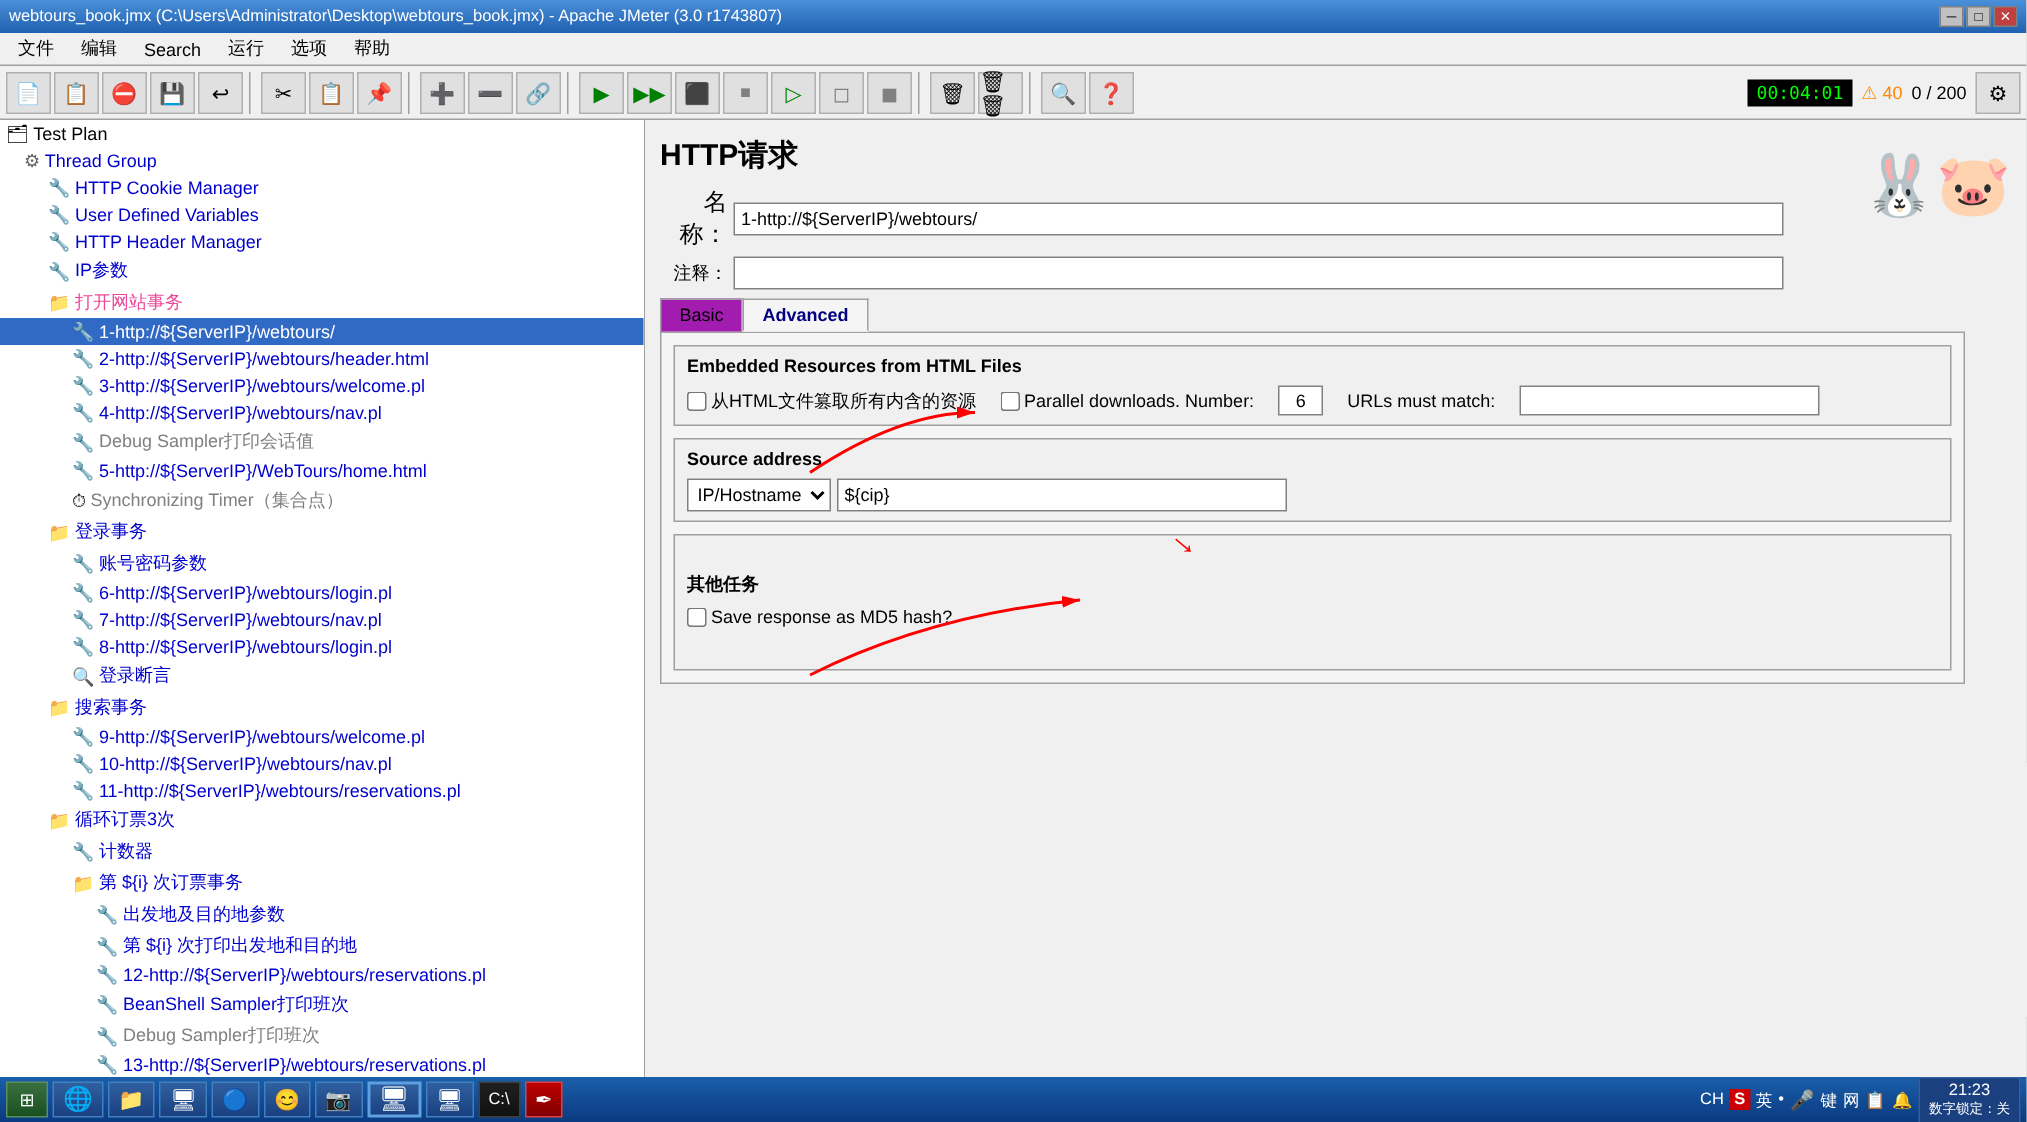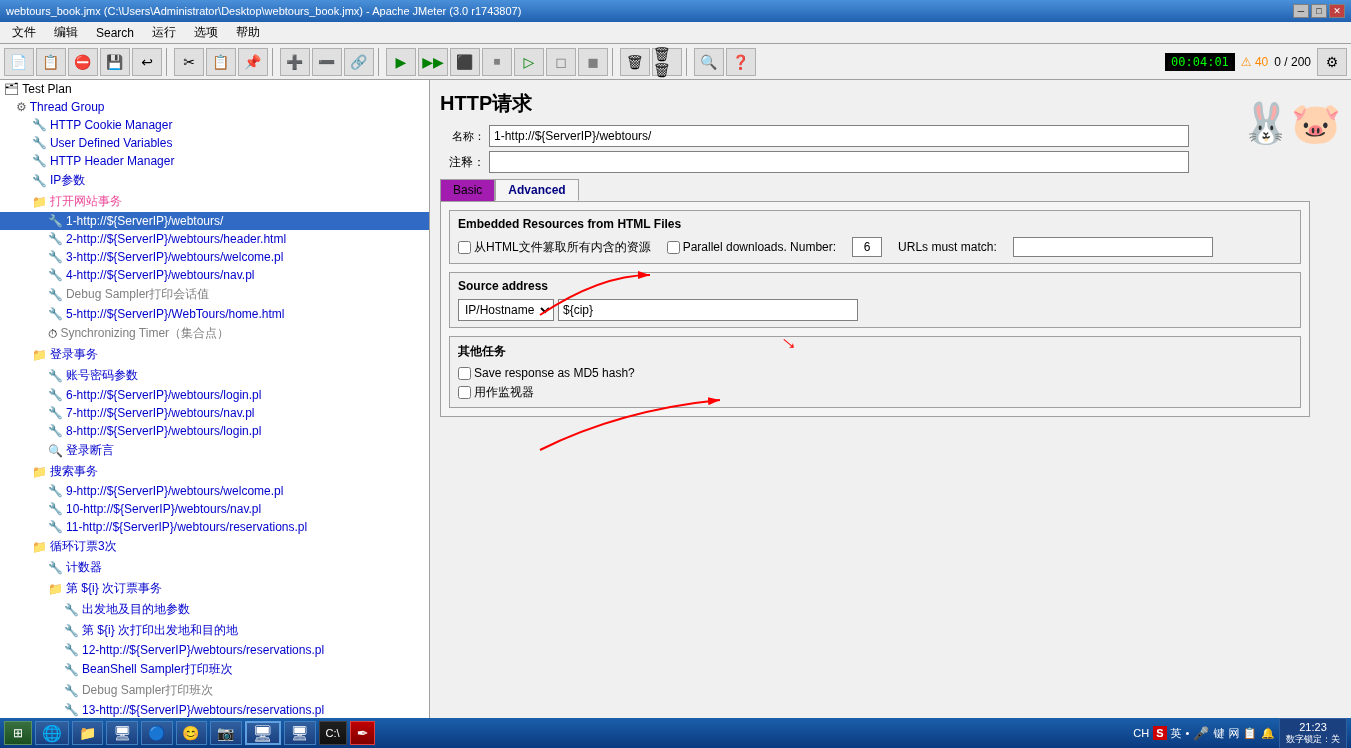--- a/index.html
+++ b/index.html
@@ -383,21 +383,21 @@
     </div>
   </div>
 
   <div id="right-panel" style="flex:1; background:#f0f0f0; padding:10px; overflow-y:auto; position:relative;">
 
     <div id="rabbit-decoration" style="position:absolute; right:10px; top:20px; font-size:40px; pointer-events:none;">🐰🐷</div>
 
     <div style="font-size:20px; font-weight:bold; margin-bottom:8px; color:#000;">HTTP请求</div>
 
     <div style="display:flex; align-items:center; margin-bottom:4px;">
-      <span style="width:45px; text-align:right; margin-right:4px; font-size:11px;">名称：</span>
+      <span style="width:45px; text-align:right; margin-right:4px; font-size:16px;">名称：</span>
       <input type="text" style="flex: 1 1 0%; height: 22px; border: 1px solid rgb(128, 128, 128); background: white; padding: 0px 4px; font-size: 12px; max-width: 700px;" value="1-http://${ServerIP}/webtours/">
     </div>
 
     <div style="display:flex; align-items:center; margin-bottom:6px;">
       <span style="width:45px; text-align:right; margin-right:4px; font-size:12px;">注释：</span>
       <input type="text" style="flex: 1 1 0%; height: 22px; border: 1px solid rgb(128, 128, 128); background: white; padding: 0px 4px; font-size: 12px; max-width: 700px;">
     </div>
 
     <div class="tabs-bar">
       <div class="tab-btn">Basic</div>
@@ -431,32 +431,26 @@
             <option>Device</option>
             <option>Device IPv4</option>
             <option>Device IPv6</option>
           </select>
           <input type="text" style="width: 300px; height: 22px; border: 1px solid rgb(128, 128, 128); background: white; padding: 0px 4px; font-size: 12px;" value="${cip}">
         </div>
 
         <div style="position:absolute; left:330px; top:55px; color:red; font-size:22px; pointer-events:none; transform:rotate(40deg);">→</div>
       </div>
 
-      <div style="border:1px solid #a0a0a0; background:#f0f0f0; padding:6px 8px;">
+      <div style="border:1px solid #a0a0a0; background:#f0f0f0; padding:24px 8px;">
         <div style="font-size:12px; font-weight:bold; margin-bottom:6px;">其他任务</div>
         <div style="margin-bottom:4px;">
           <label class="checkbox-label">
             <input type="checkbox" style="">
             <span>Save response as MD5 hash?</span>
-          </label>
-        </div>
-        <div>
-          <label class="checkbox-label">
-            <input type="checkbox" style="">
-            <span>用作监视器</span>
           </label>
         </div>
       </div>
     </div>
 
     <div style="position:absolute; left:110px; top:185px; color:red; font-size:20px; pointer-events:none;">
       <svg width="120" height="60" style="overflow:visible;">
         <defs>
           <marker id="arrowhead" markerWidth="6" markerHeight="4" refX="6" refY="2" orient="auto">
             <polygon points="0 0, 6 2, 0 4" fill="red"></polygon>

